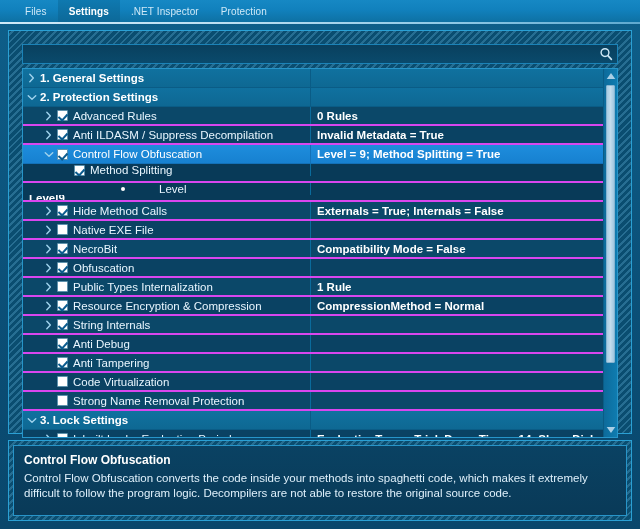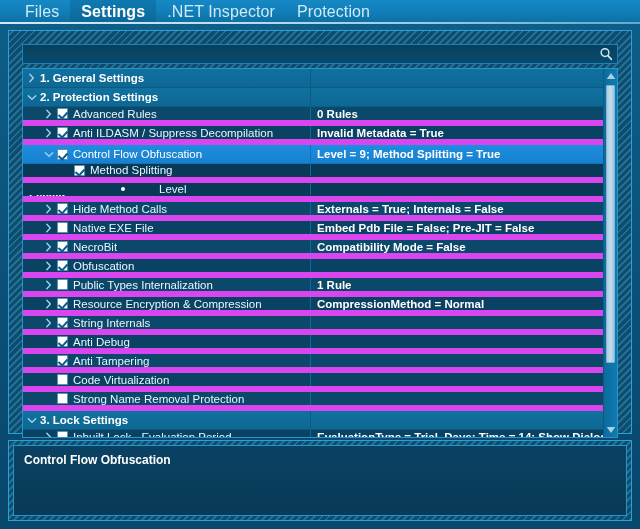--- a/index.html
+++ b/index.html
@@ -40,21 +40,21 @@
     position: absolute;
     left: 0; right: 0; bottom: 0;
     height: 2px;
     background: linear-gradient(90deg, #cfe9f7 0%, #bcdff2 35%, #8fc9e6 70%, #5fa9cf 100%);
   }
   .tab {
     position: relative;
     height: 24px;
     line-height: 24px;
     padding: 0 11px;
-    font-size: 16px;
+    font-size: 10px;
     color: #cfe9f7;
     white-space: nowrap;
     cursor: default;
     letter-spacing: 0.1px;
   }
   .tab.active {
     color: #ffffff;
     font-weight: bold;
     background: linear-gradient(180deg, #0f79b0 0%, #0c6796 100%);
   }
@@ -123,21 +123,21 @@
     left: 0; top: 0; right: 14px; bottom: 0;
     overflow: hidden;
   }
 
   .row {
     position: relative;
     display: flex;
     height: 19px;
     align-items: stretch;
     box-sizing: border-box;
-    border-bottom: 6px solid #d946ef;
+    border-bottom: 2px solid #d946ef;
     cursor: default;
   }
   .row .c-name {
     position: relative;
     width: 288px;
     min-width: 288px;
     display: flex;
     align-items: center;
     box-sizing: border-box;
     border-right: 1px solid #0a6b9c;
@@ -429,21 +429,20 @@
           <div class="row item alt">
             <div class="c-name indent-1">
               <span class="chev">
                 <svg viewBox="0 0 8 12" width="7" height="10">
                   <polyline points="2,1.5 6.2,6 2,10.5" fill="none" stroke="currentColor" stroke-width="1.7" stroke-linecap="round" stroke-linejoin="round"></polyline>
                 </svg>
               </span>
               <span class="cb"></span>
               <span class="label">Native EXE File</span>
             </div>
-            <div class="c-val">Embed Pdb File = False; Pre-JIT = False</div>
           </div>
           <div class="row item">
             <div class="c-name indent-1">
               <span class="chev">
                 <svg viewBox="0 0 8 12" width="7" height="10">
                   <polyline points="2,1.5 6.2,6 2,10.5" fill="none" stroke="currentColor" stroke-width="1.7" stroke-linecap="round" stroke-linejoin="round"></polyline>
                 </svg>
               </span>
               <span class="cb checked"></span>
               <span class="label">NecroBit</span>
@@ -567,16 +566,17 @@
             <polygon points="5,7 0.7,1 9.3,1" fill="#a9cfe6"></polygon>
           </svg>
         </div>
       </div>
     </div>
   </div>
 
   <div class="desc-frame">
     <div class="desc-inner">
       <div class="desc-title">Control Flow Obfuscation</div>
+      <div class="desc-body">Control Flow Obfuscation converts the code inside your methods into spaghetti code, which makes it extremely difficult to follow the program logic. Decompilers are not able to restore the original source code.</div>
     </div>
   </div>
 
 </div>
 
 </body></html>

